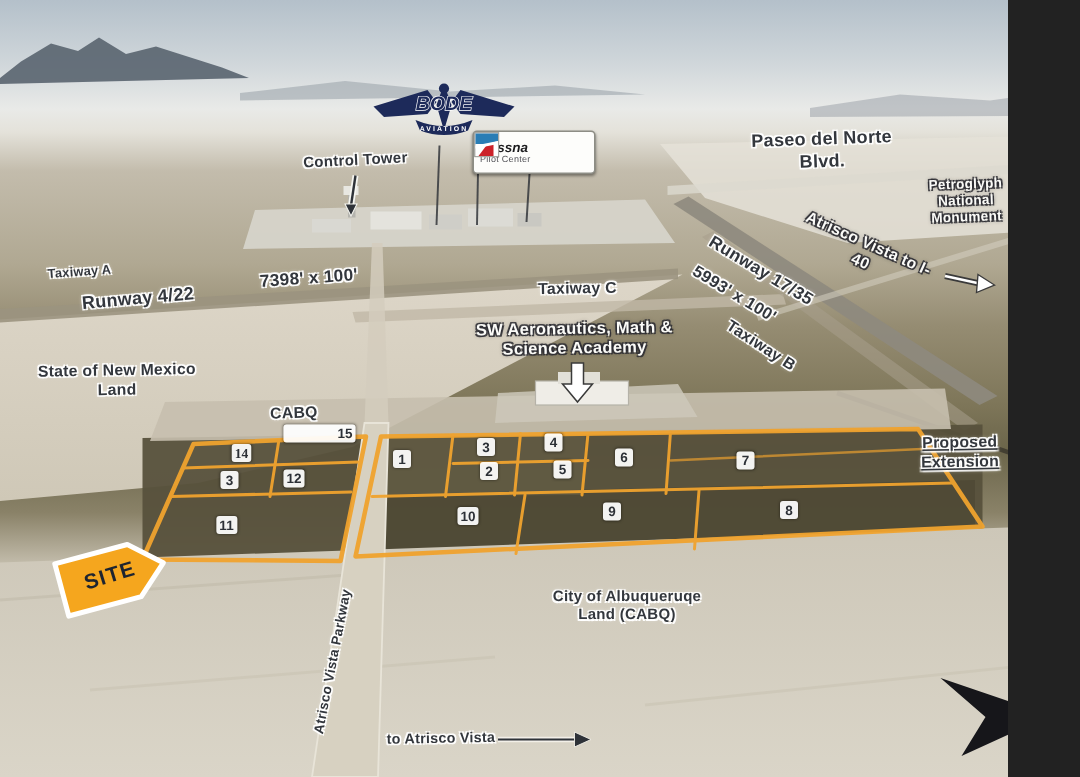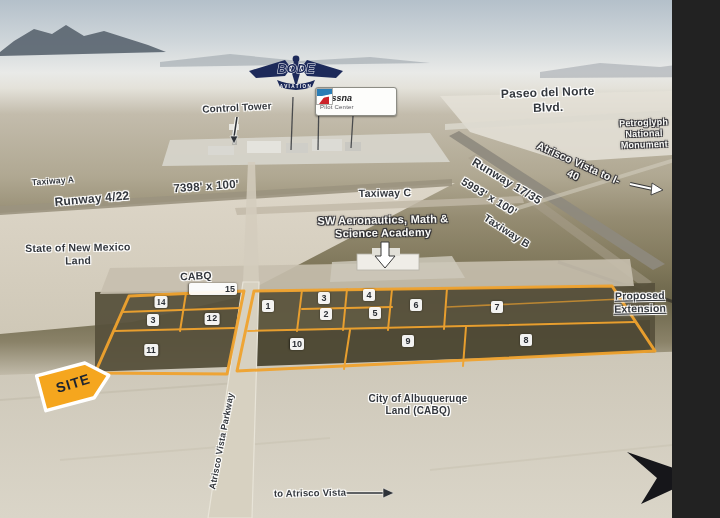--- a/index.html
+++ b/index.html
@@ -215,33 +215,33 @@
       <div class="map-label lbl-white" style="left: 383px; top: 227px; font-size: 11px; transform: translate(-50%, -50%) rotate(-1deg);">SW Aeronautics, Math &amp;
 Science Academy</div>
       <div class="map-label lbl-dark" style="left: 78px; top: 254px; font-size: 10.5px; transform: translate(-50%, -50%) rotate(-1deg);">State of New Mexico
 Land</div>
       <div class="map-label lbl-dark" style="left: 196px; top: 276px; font-size: 10.5px; transform: translate(-50%, -50%) rotate(-2deg);">CABQ</div>
       <div class="map-label lbl-dark" style="left: 640px; top: 302px; font-size: 10.5px; transform: translate(-50%, -50%) rotate(-1deg); text-decoration: underline;">Proposed
 Extension</div>
       <div class="map-label lbl-dark" style="left: 418px; top: 405px; font-size: 10px; transform: translate(-50%, -50%) rotate(0deg);">City of Albuqueruqe
 Land (CABQ)</div>
       <div class="map-label lbl-dark" style="left: 222px; top: 441px; font-size: 9px; transform: translate(-50%, -50%) rotate(-79deg);">Atrisco Vista Parkway</div>
-      <div class="map-label lbl-dark" style="left: 294px; top: 493px; font-size: 9.5px; transform: translate(-50%, -50%) rotate(-1deg); margin-left: 16px;">to Atrisco Vista</div>
+      <div class="map-label lbl-dark" style="left: 294px; top: 493px; font-size: 9.5px; transform: translate(-50%, -50%) rotate(-1deg);">to Atrisco Vista</div>
     </div>
   <div id="parcel-markers">
       <div class="parcel-chip" style="left: 161px; top: 302px; font-family: Liberation Serif, serif;">14</div>
       <div class="parcel-chip" style="left: 213px; top: 289px; padding-left: 36px;">15</div>
       <div class="parcel-chip" style="left: 153px; top: 320px;">3</div>
-      <div class="parcel-chip" style="left: 212px; top: 319px; font-family: Liberation Mono, monospace;">12</div>
+      <div class="parcel-chip" style="left: 196px; top: 319px;">12</div>
       <div class="parcel-chip" style="left: 151px; top: 350px;">11</div>
       <div class="parcel-chip" style="left: 268px; top: 306px;">1</div>
       <div class="parcel-chip" style="left: 324px; top: 298px;">3</div>
       <div class="parcel-chip" style="left: 326px; top: 314px;">2</div>
       <div class="parcel-chip" style="left: 369px; top: 295px;">4</div>
       <div class="parcel-chip" style="left: 375px; top: 313px;">5</div>
       <div class="parcel-chip" style="left: 416px; top: 305px;">6</div>
       <div class="parcel-chip" style="left: 497px; top: 307px;">7</div>
-      <div class="parcel-chip" style="left: 297px; top: 344px; text-align: center;">10</div>
+      <div class="parcel-chip" style="left: 312px; top: 344px; text-align: center;">10</div>
       <div class="parcel-chip" style="left: 408px; top: 341px;">9</div>
       <div class="parcel-chip" style="left: 526px; top: 340px;">8</div>
     </div>
 
 </div>
 
 </body></html>

